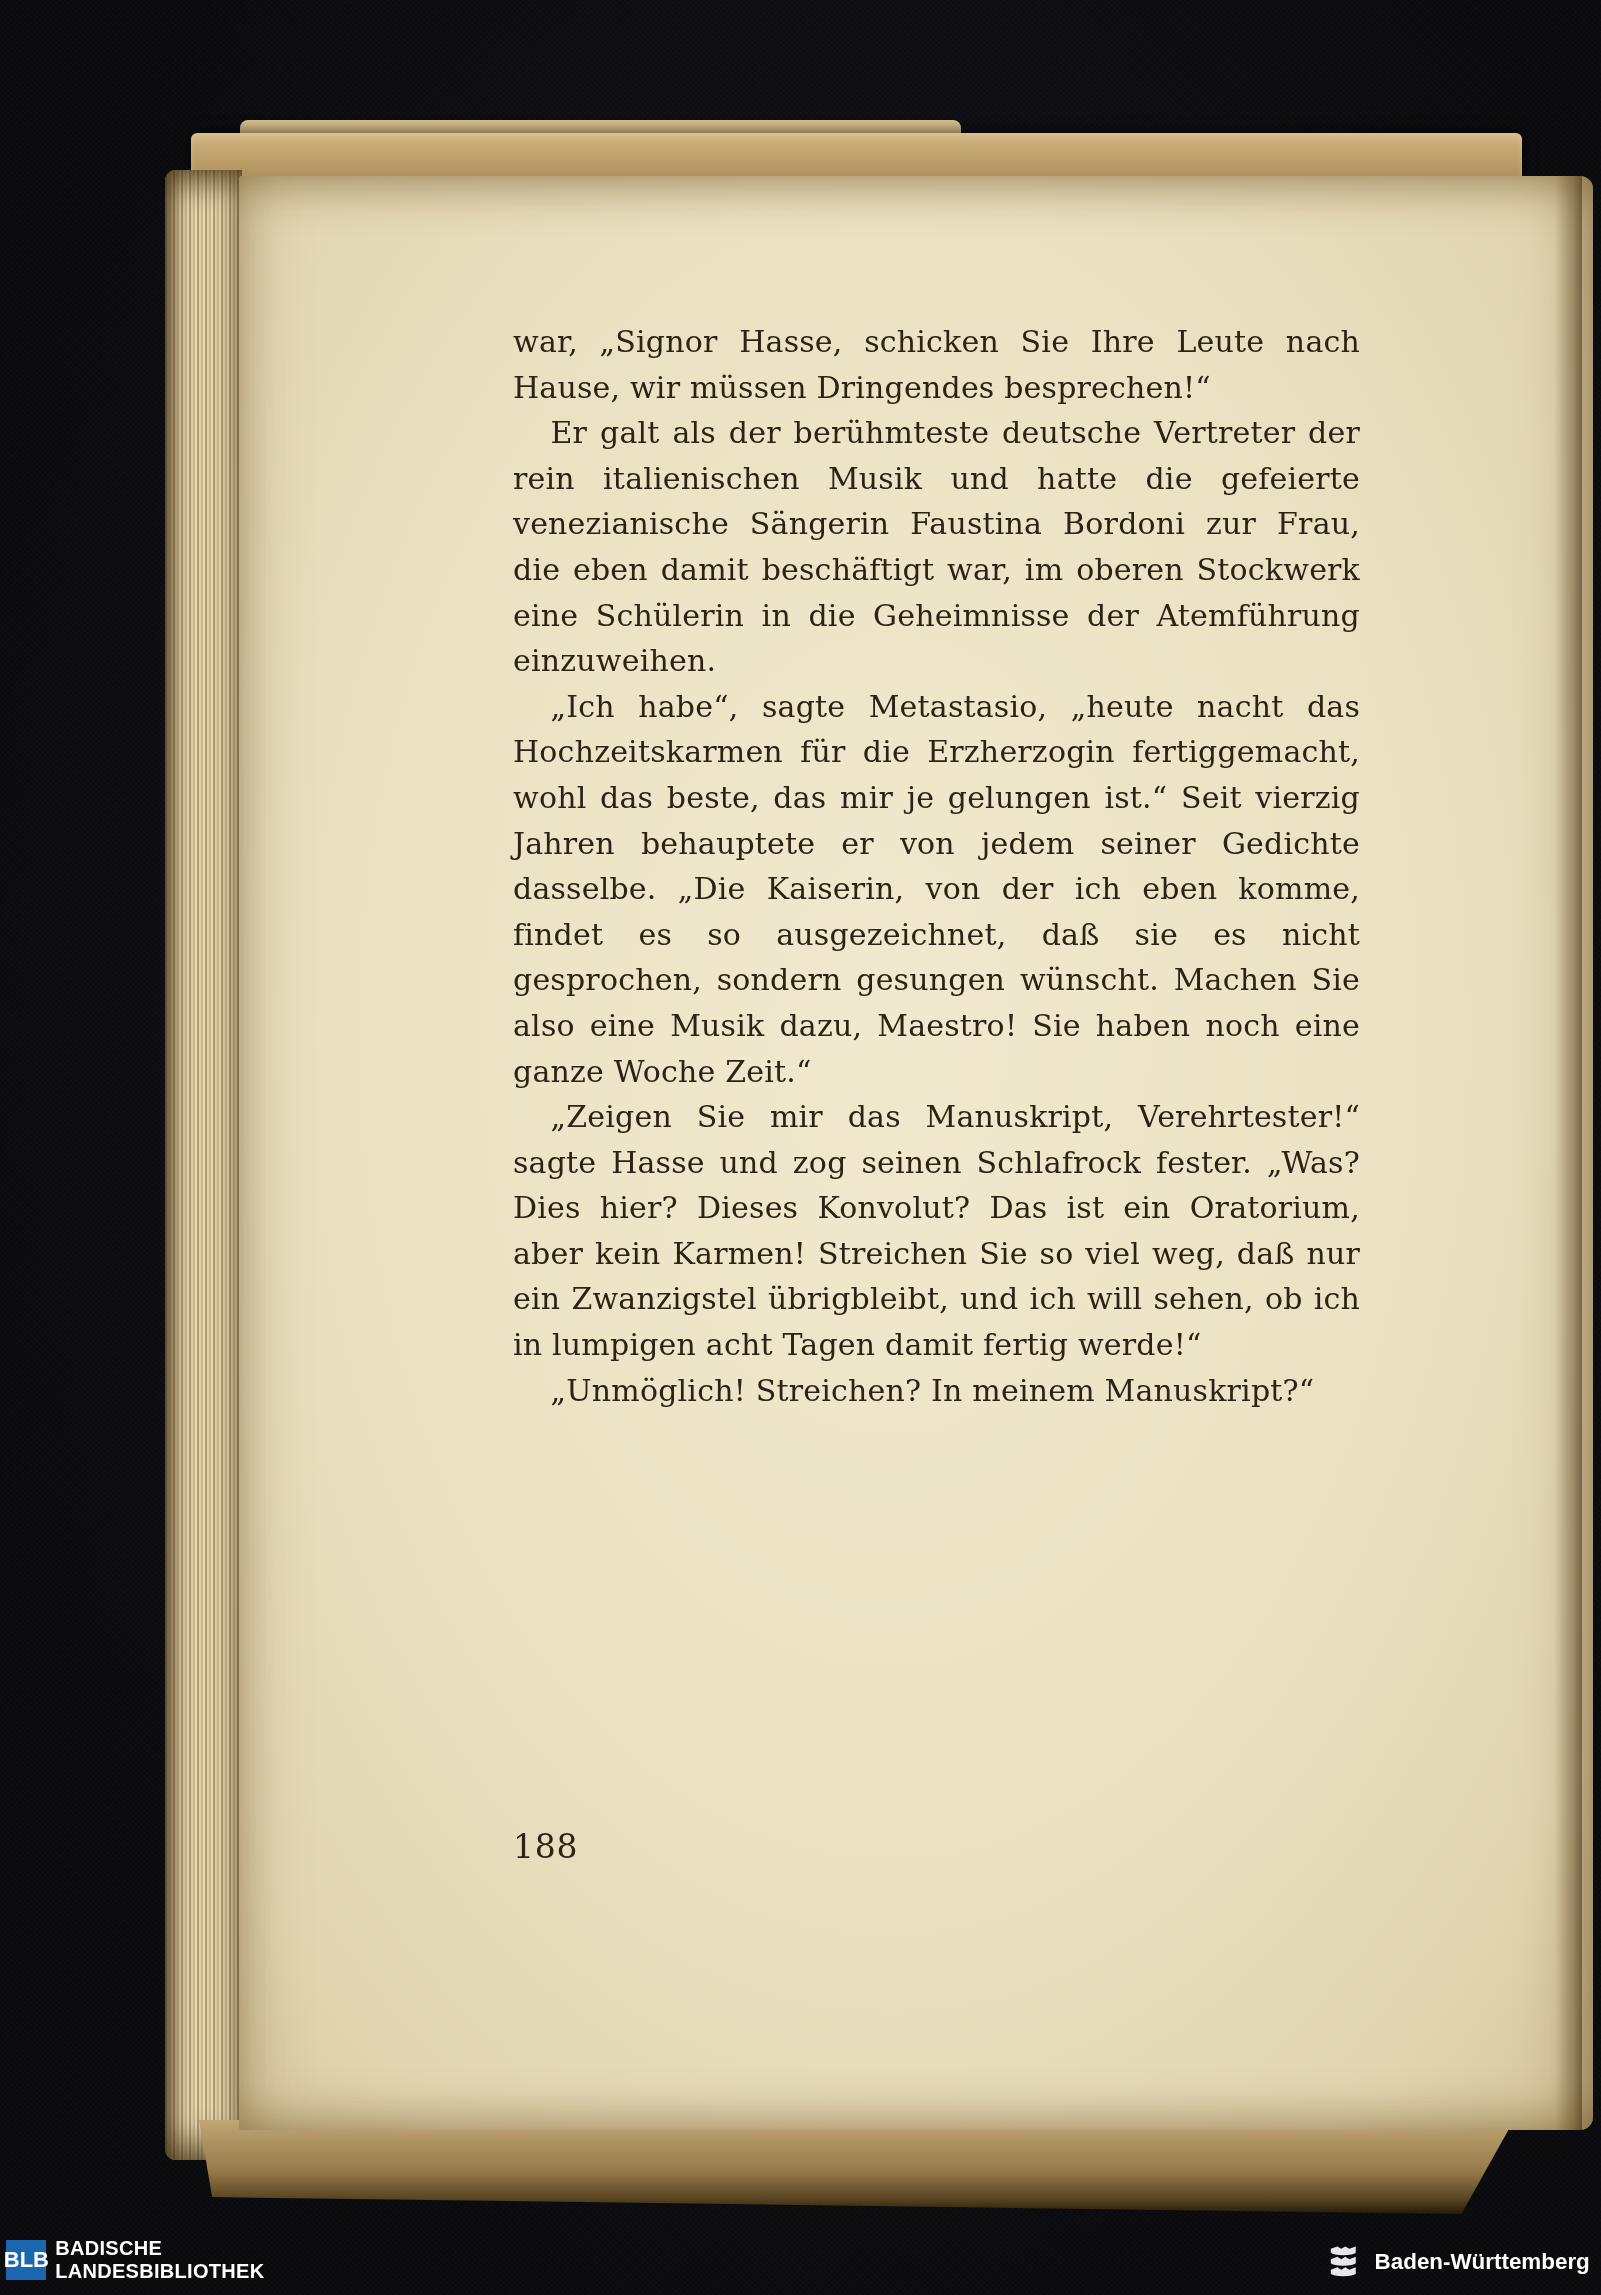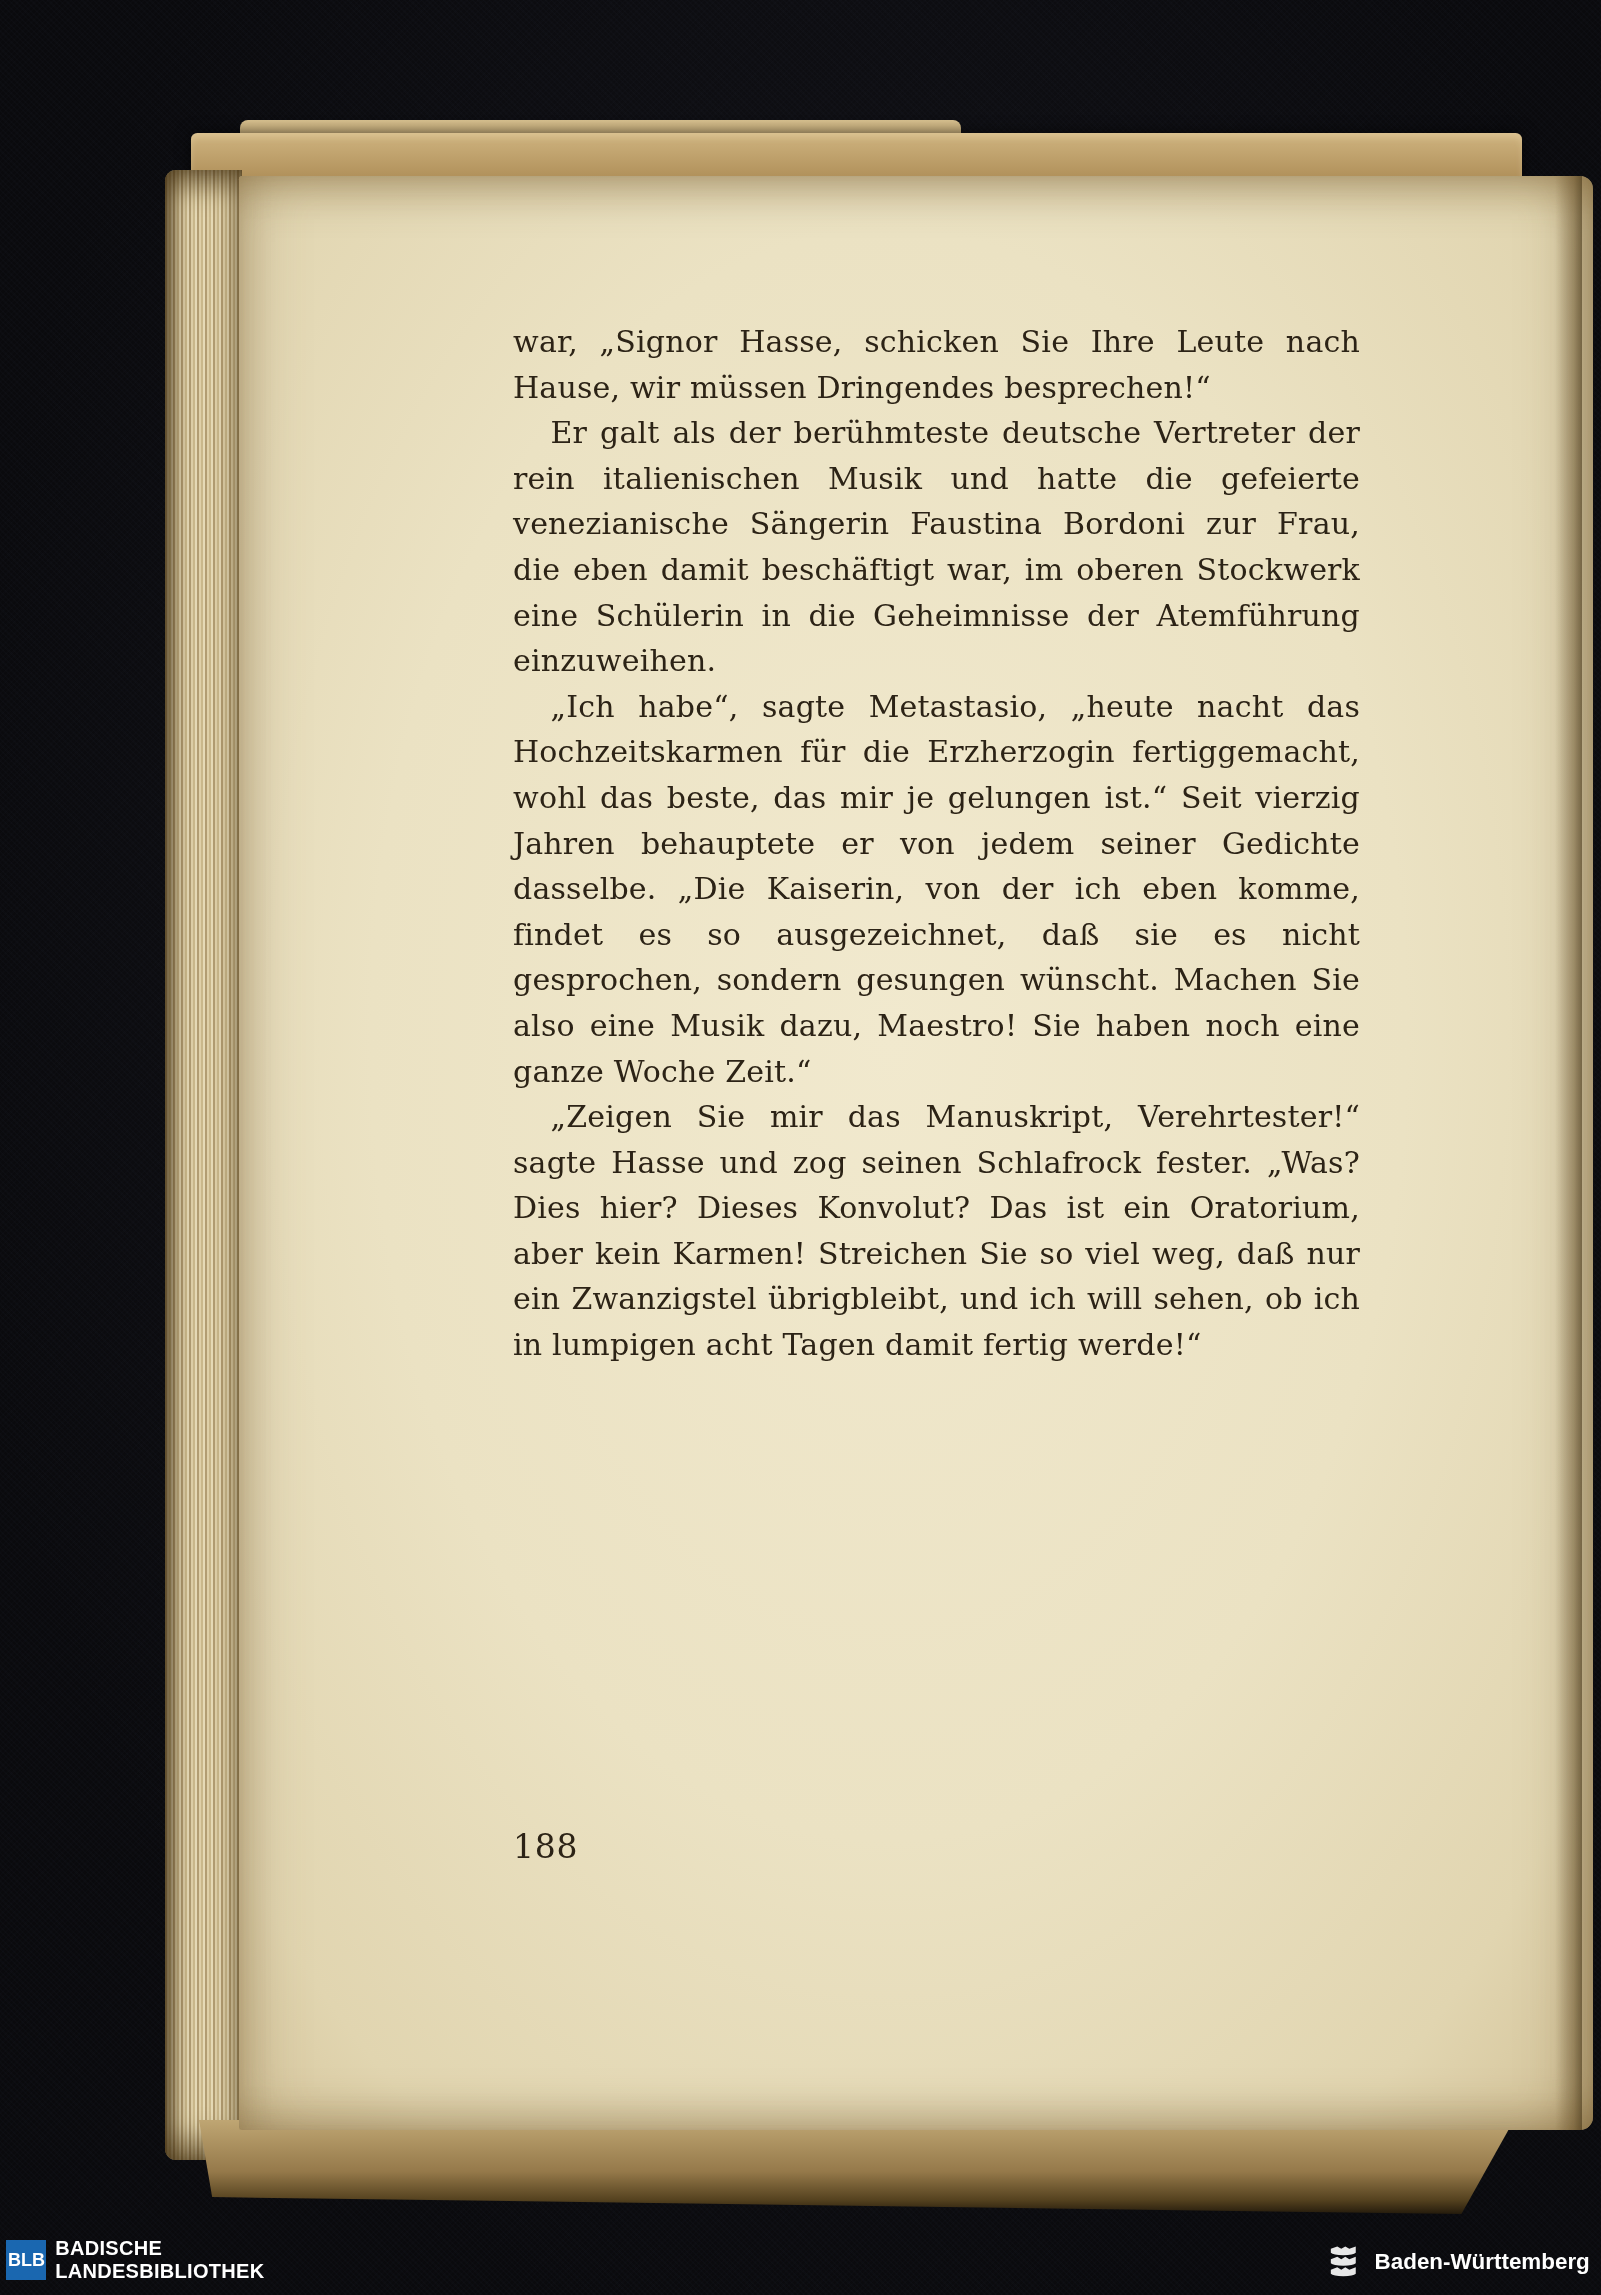--- a/index.html
+++ b/index.html
@@ -119,21 +119,21 @@
     display: flex;
     align-items: center;
     gap: 8.8px;
   }
   .blb-badge {
     width: 40px; height: 40px;
     background: #1a67b0;
     color: #ffffff;
     font-family: "Liberation Sans", sans-serif;
     font-weight: bold;
-    font-size: 18px;
+    font-size: 22px;
     display: flex;
     align-items: center;
     justify-content: center;
   }
   .library-name {
     color: #ffffff;
     font-family: "Liberation Sans", sans-serif;
     font-size: 20px;
     font-weight: bold;
     line-height: 1.18;
@@ -171,20 +171,21 @@
   </div>
 
   <div class="main-page">
     <div class="gutter-shadow"></div>
 
     <div class="text-block">
       <p>war, „Signor Hasse, schicken Sie Ihre Leute nach Hause, wir müssen Dringendes besprechen!“</p>
       <p class="indent">Er galt als der berühmteste deutsche Vertreter der rein italienischen Musik und hatte die gefeierte venezianische Sängerin Faustina Bordoni zur Frau, die eben damit beschäftigt war, im oberen Stockwerk eine Schülerin in die Geheimnisse der Atemführung einzuweihen.</p>
       <p class="indent">„Ich habe“, sagte Metastasio, „heute nacht das Hochzeitskarmen für die Erzherzogin fertiggemacht, wohl das beste, das mir je gelungen ist.“ Seit vierzig Jahren behauptete er von jedem seiner Gedichte dasselbe. „Die Kaiserin, von der ich eben komme, findet es so ausgezeichnet, daß sie es nicht gesprochen, sondern gesungen wünscht. Machen Sie also eine Musik dazu, Maestro! Sie haben noch eine ganze Woche Zeit.“</p>
       <p class="indent">„Zeigen Sie mir das Manuskript, Verehrtester!“ sagte Hasse und zog seinen Schlafrock fester. „Was? Dies hier? Dieses Konvolut? Das ist ein Oratorium, aber kein Karmen! Streichen Sie so viel weg, daß nur ein Zwanzigstel übrigbleibt, und ich will sehen, ob ich in lumpigen acht Tagen damit fertig werde!“</p>
+      <p class="indent">„Unmöglich! Streichen? In meinem Manuskript?“</p>
     </div>
 
     <div class="page-number">188</div>
   </div>
 
   <div class="footer-left">
     <div class="blb-badge">BLB</div>
     <div class="library-name">
       <div>BADISCHE</div>
       <div>LANDESBIBLIOTHEK</div>

